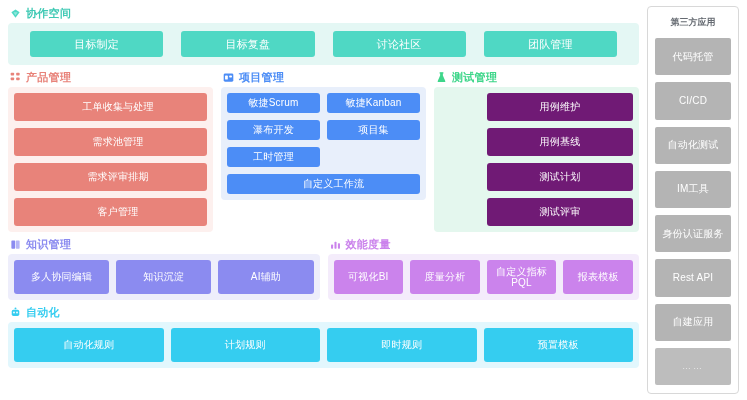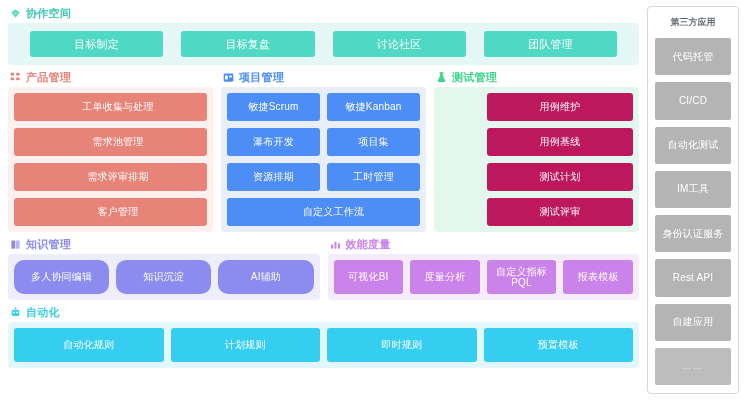--- a/index.html
+++ b/index.html
@@ -93,35 +93,35 @@
   .panel-product { background: #fdf0ee; }
   .panel-product .tile { background: #e8837a; height: 28px; margin-bottom: 7px; padding-left: 15px; }
   .panel-product .tile:last-child { margin-bottom: 0; }
 
   .panel-project { background: #e8effb; }
   .grid2 {
     display: grid;
     grid-template-columns: 1fr 1fr;
     gap: 7px;
   }
-  .panel-project .tile { background: #4c8df6; height: 28px; }
+  .panel-project .tile { background: #4c8df6; height: 20px; }
   .panel-project .tile.wide { grid-column: 1 / span 2; padding-left: 20px; }
 
   .panel-test { background: #e4f7ee; }
-  .panel-test .tile { background: #be185d; height: 28px; margin-bottom: 7px; margin-left: 47px; }
+  .panel-test .tile { background: #701a75; height: 28px; margin-bottom: 7px; margin-left: 47px; }
   .panel-test .tile:last-child { margin-bottom: 0; }
 
   
   .bot-row { display: flex; gap: 8px; align-items: flex-start; }
   .bot-col { flex: 1 1 0; min-width: 0; }
   .row4 { display: flex; gap: 7px; }
   .row4 .tile { flex: 1 1 0; height: 34px; padding: 2px; }
 
   .panel-knowledge { background: #eeeefb; }
-  .panel-knowledge .tile { background: #8b8bf0; border-radius: 10px; }
+  .panel-knowledge .tile { background: #8b8bf0; }
 
   .panel-metrics { background: #f4ecfb; }
   .panel-metrics .tile { background: #cb83ec; }
 
   .panel-auto { background: #e2f7fd; }
   .panel-auto .tile { background: #35cdf0; }
 
   .panel-dir { background: #fdf2e1; }
   .panel-dir .tile { background: #f5a63c; }
 
@@ -220,21 +220,20 @@
             </svg>
           </span>
           <span class="section-title" style="color:#4c8df6">项目管理</span>
         </div>
         <div class="panel panel-project">
           <div class="grid2">
             <div class="tile">敏捷Scrum</div>
             <div class="tile">敏捷Kanban</div>
             <div class="tile">瀑布开发</div>
             <div class="tile">项目集</div>
-            <div class="tile">资源排期</div>
             <div class="tile">工时管理</div>
             <div class="tile wide">自定义工作流</div>
           </div>
         </div>
       </section>
 
       <section class="mid-col">
         <div class="section-head">
           <span class="sec-icon">
             <svg viewBox="0 0 16 16" width="11" height="11">

